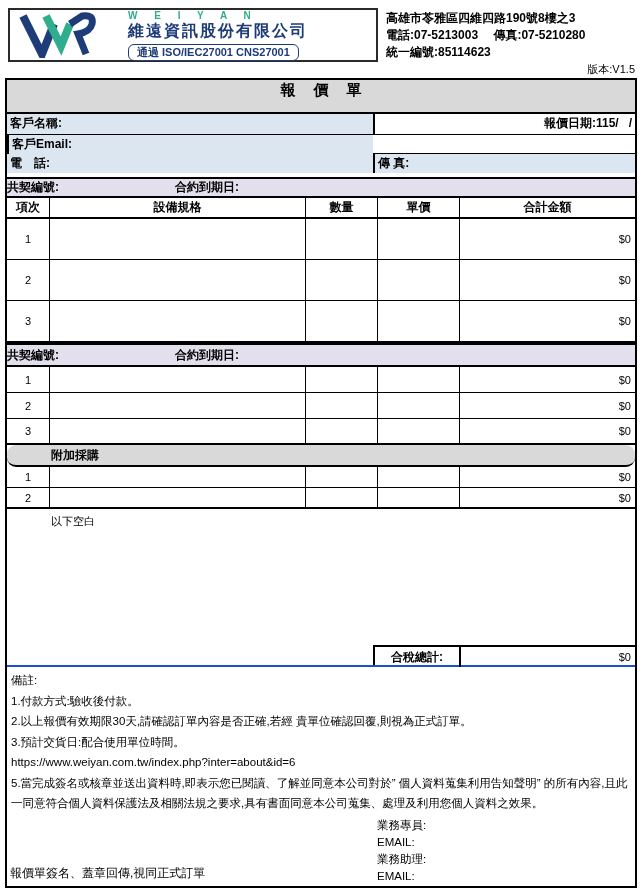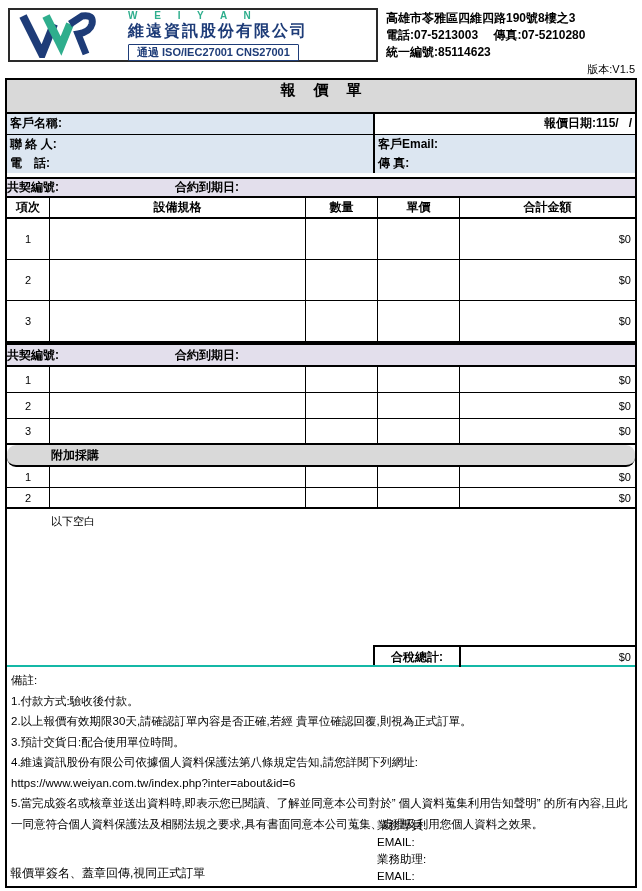--- a/index.html
+++ b/index.html
@@ -20,21 +20,21 @@
     border: 2px solid #2a2a2a;
     display: flex; align-items: center; gap: 26px;
     padding: 3px 8px;
     background: #fff;
   }
   .logo-mark { width: 84px; height: 46px; flex: none; }
   .brand-en { color: #2fae8d; font-size: 10px; font-weight: bold; letter-spacing: 7px; }
   .brand-name { color: #1e3c78; font-size: 16px; font-weight: bold; letter-spacing: 2px; }
   .brand-cert {
     display: inline-block; margin-top: 2px;
-    border: 1.5px solid #1e3c78; border-radius: 1px;
+    border: 1.5px solid #1e3c78; border-radius: 6px;
     color: #1e3c78; font-size: 11px; font-weight: bold;
     padding: 0 8px; line-height: 15px;
   }
   .contact {
     position: absolute; left: 386px; top: 10px;
     font-size: 12px; line-height: 17px; font-weight: bold;
   }
   .contact .line { white-space: pre; }
   .version {
     position: absolute; right: 7px; top: 62px;
@@ -89,21 +89,21 @@
   .h26 { height: 26px; } .h26l { height: 26px; border-bottom: 2px solid #000; }
   .h21 { height: 21px; } .h21l { height: 21px; border-bottom: 2px solid #000; }
   .gray-row {
     height: 22px; flex: none;
     background: #d9d9d9; border-bottom: 2px solid #000;
     font-size: 12px; font-weight: bold;
     padding-left: 44px; line-height: 20px; border-radius: 9px;
   }
   .blank-box {
     height: 158px; flex: none; position: relative;
-    border-bottom: 2px solid #14b8a6;
+    border-bottom: 2px solid #1d4ed8;
     padding-left: 20px;
   }
   .blank-note { position: absolute; left: 44px; top: 5px; font-size: 11px; }
   .total-row {
     position: absolute; right: 0; bottom: 0; left: 366px; height: 20px;
     display: grid; grid-template-columns: 86px 1fr;
     border-top: 2px solid #000; border-left: 2px solid #000;
   }
   .total-row .tlabel {
     font-size: 12px; font-weight: bold; text-align: center; line-height: 20px;
@@ -141,21 +141,20 @@
 
   <div class="main">
 
     <div class="row-title">報價單</div>
 
     <div class="crow crow1">
       <div class="cell blue">客戶名稱:</div>
       <div class="cell right qdate">報價日期:115/   /</div>
     </div>
     <div class="crow crow2">
-      <div class="cell blue">聯 絡 人:</div>
       <div class="cell blue right">客戶Email:</div>
     </div>
     <div class="crow crow3">
       <div class="cell blue">電　話:</div>
       <div class="cell blue right">傳 真:</div>
     </div>
 
     <div class="spacer"></div>
 
     <div class="lav lav1">
@@ -242,21 +241,20 @@
         <div class="tlabel">合稅總計:</div>
         <div class="tvalue">$0</div>
       </div>
     </div>
 
     <div class="notes-box">
       <div class="note-line">備註:</div>
       <div class="note-line">1.付款方式:驗收後付款。</div>
       <div class="note-line">2.以上報價有效期限30天,請確認訂單內容是否正確,若經 貴單位確認回覆,則視為正式訂單。</div>
       <div class="note-line">3.預計交貨日:配合使用單位時間。</div>
-      <div class="note-line">4.維遠資訊股份有限公司依據個人資料保護法第八條規定告知,請您詳閱下列網址:</div>
       <div class="note-line">https://www.weiyan.com.tw/index.php?inter=about&amp;id=6</div>
       <div class="note-line">5.當完成簽名或核章並送出資料時,即表示您已閱讀、了解並同意本公司對於” 個人資料蒐集利用告知聲明” 的所有內容,且此一同意符合個人資料保護法及相關法規之要求,具有書面同意本公司蒐集、處理及利用您個人資料之效果。</div>
 
       <div class="sales-block">
         <div>業務專員:</div>
         <div>EMAIL:</div>
         <div>業務助理:</div>
         <div>EMAIL:</div>
       </div>
       <div class="sign-note">報價單簽名、蓋章回傳,視同正式訂單</div>

